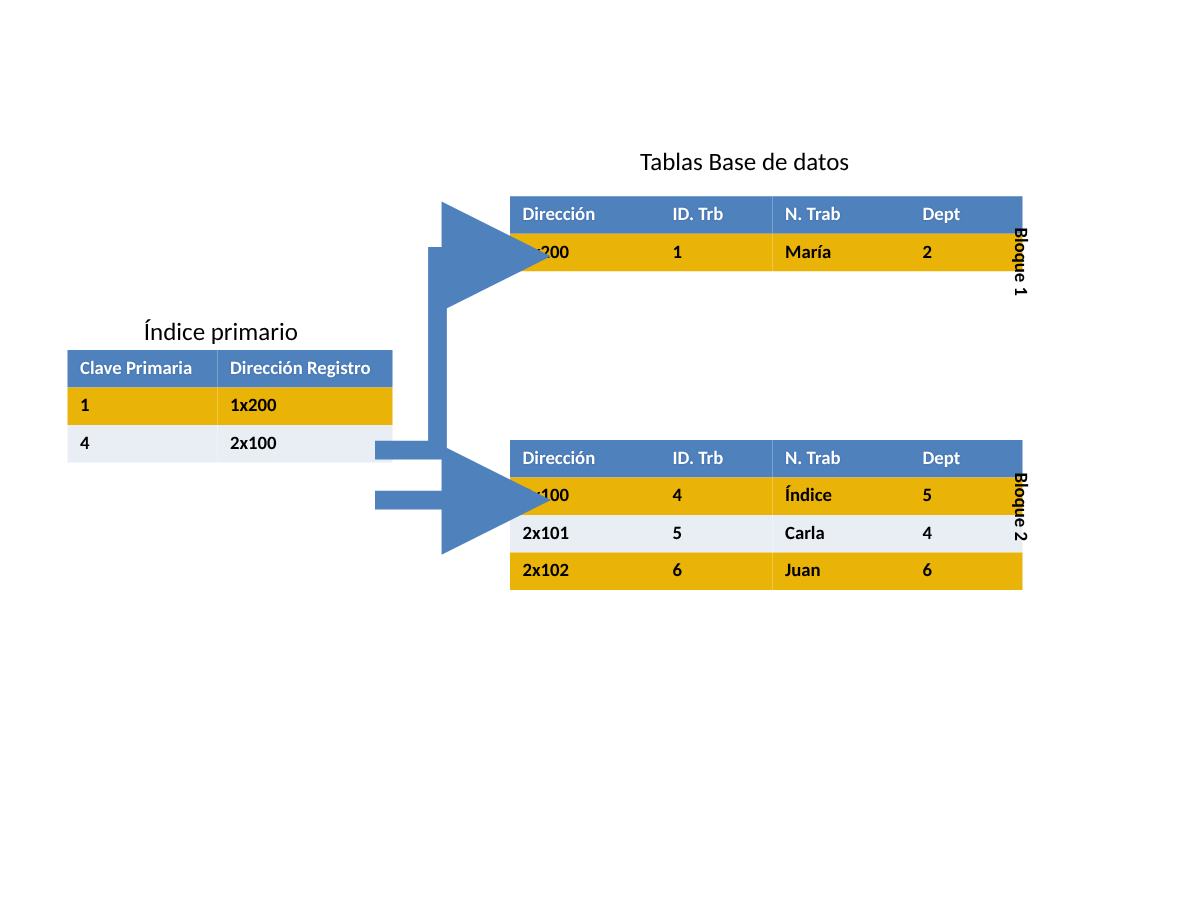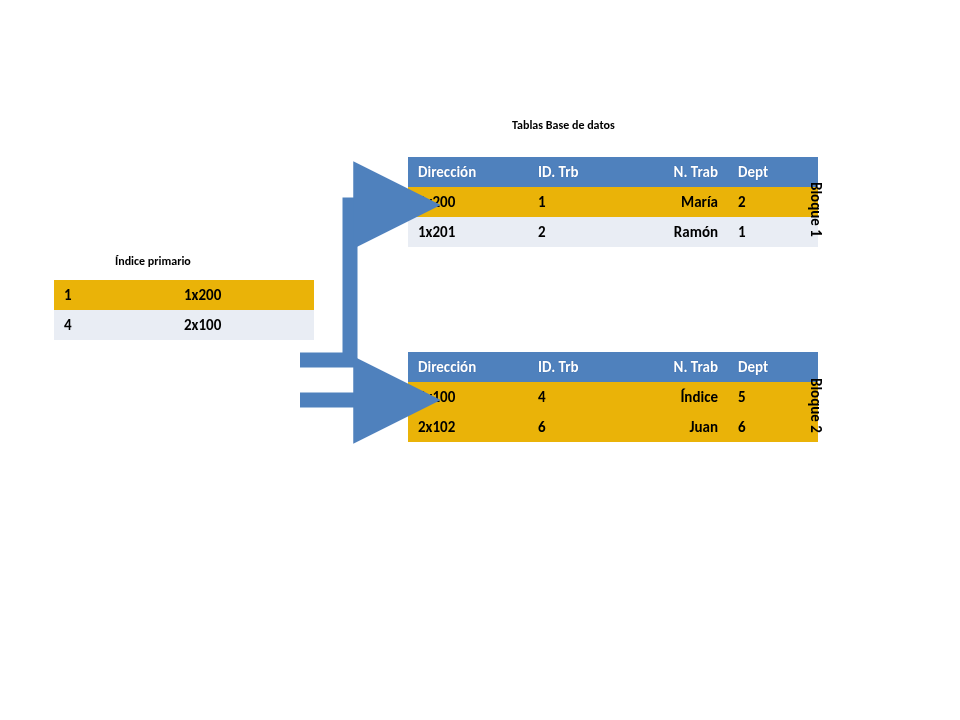--- a/index.html
+++ b/index.html
@@ -8,22 +8,22 @@
     width: 960px;
     height: 720px;
     background: #fff;
     font-family: Calibri, Arial, sans-serif;
     font-size: 15px;
     color: #000;
     position: relative;
   }
   .title {
     position: absolute;
-    font-weight: 700;
-    font-size: 12px;
+    font-weight: 400;
+    font-size: 20px;
   }
   table {
     border-collapse: collapse;
     position: absolute;
   }
   th, td {
     text-align: left;
     padding: 6px 10px;
     font-weight: 700;
     margin-left: 40px;
@@ -41,38 +41,42 @@
     writing-mode: vertical-rl;
     font-weight: 700;
     font-size: 15px;
   }
   
   #index-table th:nth-child(1), #index-table td:nth-child(1) { width: 100px; }
   #index-table th:nth-child(2), #index-table td:nth-child(2) { width: 120px; }
 
   .data-table th:nth-child(1), .data-table td:nth-child(1) { width: 100px; }
   .data-table th:nth-child(2), .data-table td:nth-child(2) { width: 70px; }
-  .data-table th:nth-child(3), .data-table td:nth-child(3) { width: 90px; text-align: right; }
+  .data-table th:nth-child(3), .data-table td:nth-child(3) { width: 90px; }
   .data-table th:nth-child(4), .data-table td:nth-child(4) { width: 70px; }
 
   svg.arrows {
     position: absolute;
     left: 0; top: 0;
     width: 960px; height: 720px;
     pointer-events: none;
   }
 </style>
 </head>
 <body>
 
 <div class="title" style="left:512px; top:118px;">Tablas Base de datos</div>
 <div class="title" style="left:115px; top:254px;">Índice primario</div>
 
 <table id="index-table" style="left:54px; top:280px;">
   <tbody>
+      <tr>
+    <th>Clave Primaria</th>
+    <th>Dirección Registro</th>
+  </tr>
   <tr class="odd">
     <td>1</td>
     <td>1x200</td>
   </tr>
   <tr class="even">
     <td>4</td>
     <td>2x100</td>
   </tr>
 </tbody>
   </table>
@@ -84,43 +88,43 @@
     <th>ID. Trb</th>
     <th>N. Trab</th>
     <th>Dept</th>
   </tr>
   <tr class="odd">
     <td>1x200</td>
     <td>1</td>
     <td>María</td>
     <td>2</td>
   </tr>
-  <tr class="even">
-    <td>1x201</td>
-    <td>2</td>
-    <td>Ramón</td>
-    <td>1</td>
-  </tr>
 </tbody>
   </table>
 <div class="vlabel" style="left:807px; top:182px;">Bloque 1</div>
 
 <table class="data-table" style="left:408px; top:352px;">
   <tbody>
       <tr>
     <th>Dirección</th>
     <th>ID. Trb</th>
     <th>N. Trab</th>
     <th>Dept</th>
   </tr>
   <tr class="odd">
     <td>2x100</td>
     <td>4</td>
     <td>Índice</td>
     <td>5</td>
+  </tr>
+  <tr class="even">
+    <td>2x101</td>
+    <td>5</td>
+    <td>Carla</td>
+    <td>4</td>
   </tr>
   <tr class="odd">
     <td>2x102</td>
     <td>6</td>
     <td>Juan</td>
     <td>6</td>
   </tr>
 </tbody>
   </table>
 <div class="vlabel" style="left:807px; top:378px;">Bloque 2</div>

